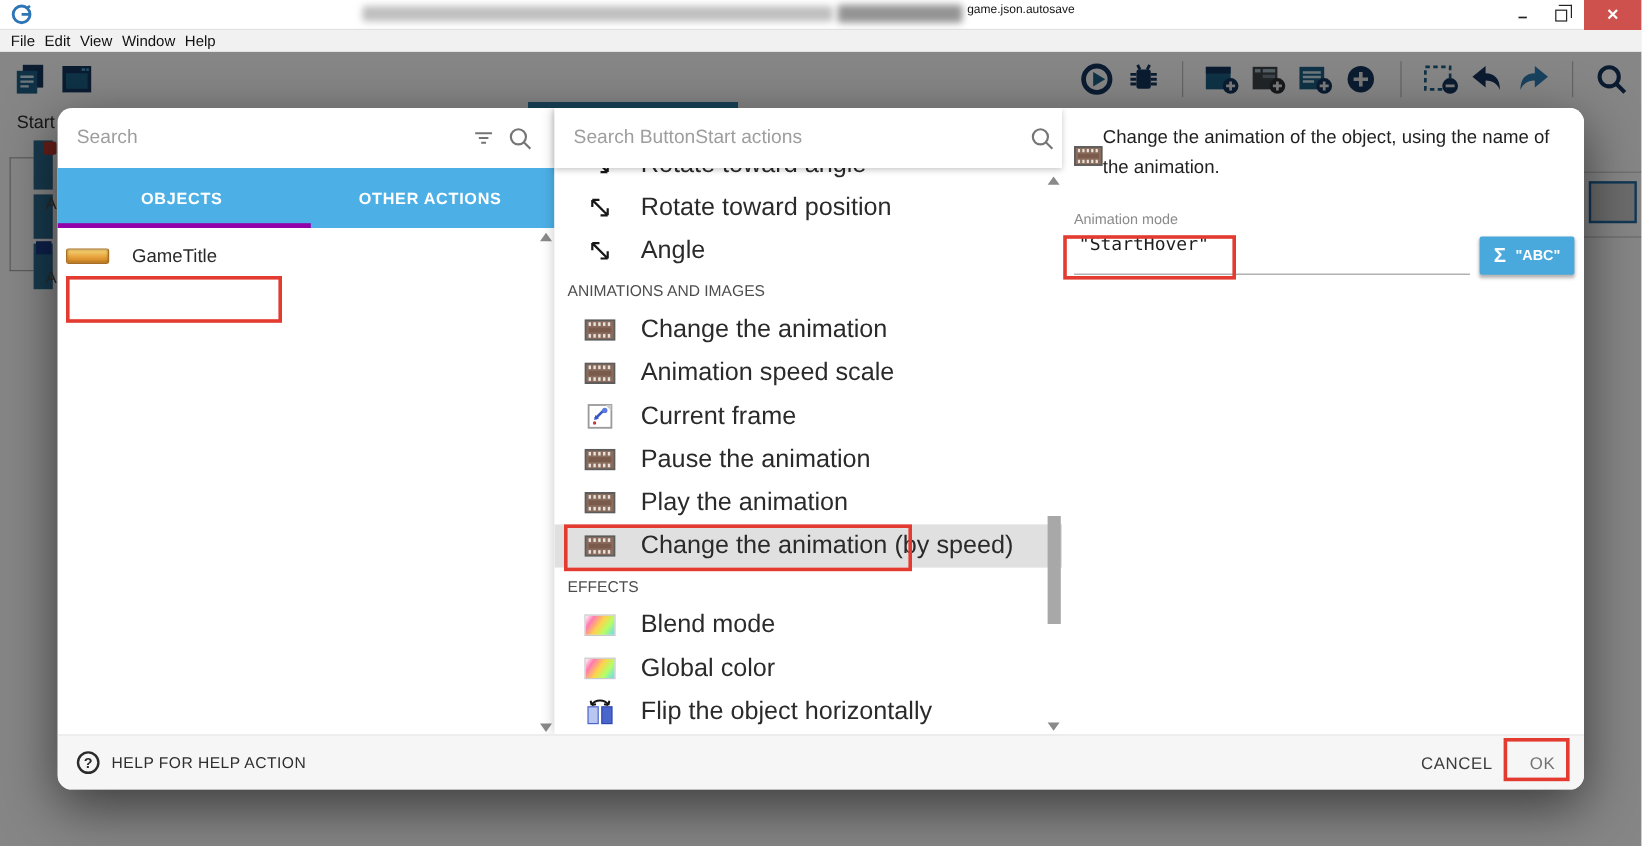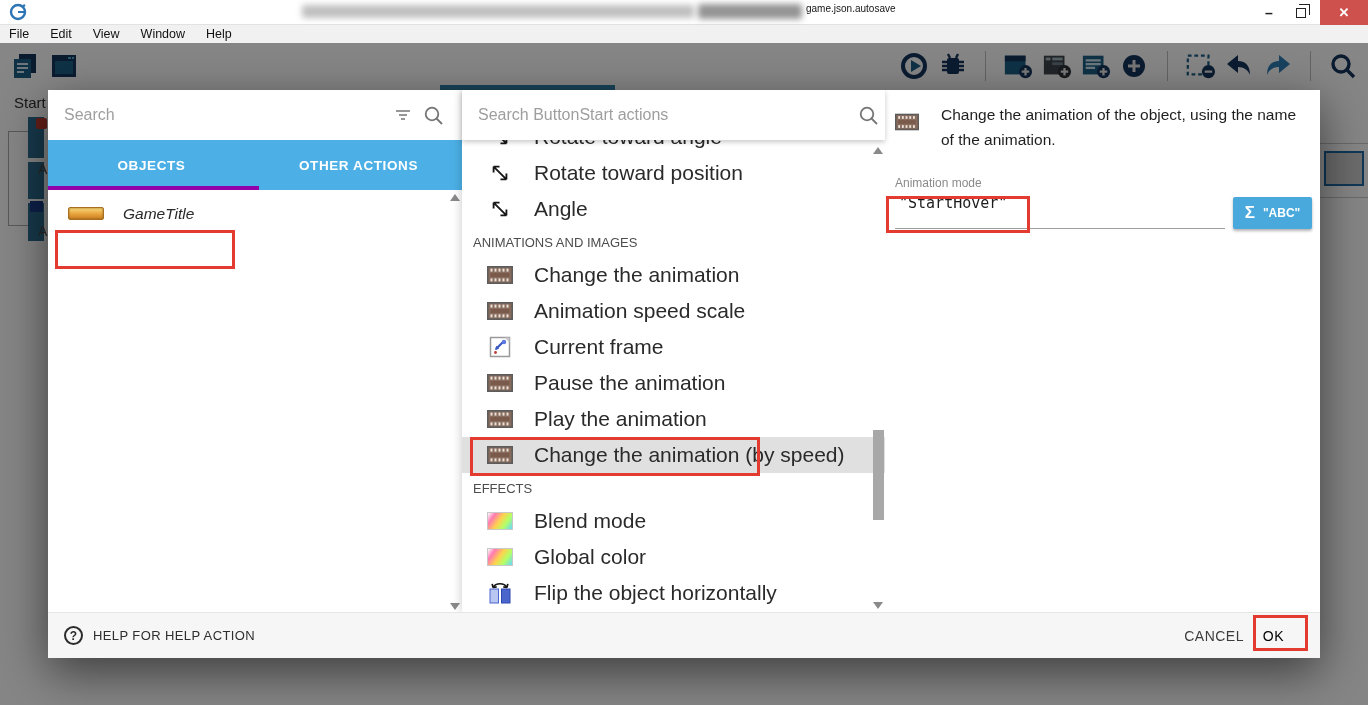--- a/index.html
+++ b/index.html
@@ -13,21 +13,21 @@
   .tb-blur2 { position:absolute; left:698px; top:4px; width:104px; height:15px; background:#949494; filter:blur(3px); border-radius:2px; }
   .tb-title { position:absolute; left:806px; top:3px; font-size:10px; color:#141414; white-space:nowrap; }
   .win-btn { position:absolute; top:0; height:25px; display:flex; align-items:center; justify-content:center; }
   .btn-min { left:1256px; width:26px; font-size:14px; font-weight:bold; color:#222; }
   .btn-restore { left:1288px; width:26px; }
   .restore-glyph { position:relative; width:10px; height:10px; border:1.5px solid #222; background:#fff; }
   .restore-glyph::before { content:""; position:absolute; left:2px; top:-5px; width:10px; height:10px; border:1.5px solid #222; border-left:none; border-bottom:none; }
   .btn-close { left:1320px; width:48px; background:#cf514e; color:#fff; font-size:13px; font-weight:bold; }
 
   
-  .menubar { position:absolute; left:0; top:25px; width:1368px; height:18px; background:#f1f1f1; display:flex; align-items:center; gap:21px; padding-left:9px; z-index:40; font-size:12.5px; color:#111; }
+  .menubar { position:absolute; left:0; top:25px; width:1368px; height:18px; background:#f1f1f1; display:flex; align-items:center; gap:8px; padding-left:9px; z-index:40; font-size:12.5px; color:#111; }
   .menubar span { cursor:default; }
 
   
   .bg-content { position:absolute; left:0; top:43px; width:1368px; height:662px; background:#fdfdfd; z-index:1; }
   .toolbar { position:absolute; left:0; top:0; width:1368px; height:45px; background:#fdfdfd; display:flex; align-items:center; padding:0 10px; }
   .tb-group { display:flex; align-items:center; gap:9px; }
   .tb-sep { width:1px; height:30px; background:#bdbdbd; margin:0 8px; }
   .tb-spacer { flex:1; }
   .scene-tab-strip { position:absolute; left:440px; top:42px; width:175px; height:5px; background:#2f7fab; }
   .bg-scene-label { position:absolute; left:14px; top:51px; font-size:15px; color:#2e2e2e; }
@@ -35,32 +35,32 @@
   .ev-bracket { position:absolute; left:8px; top:88px; width:20px; height:95px; border-left:1px solid #ababab; border-top:1px solid #ababab; border-bottom:1px solid #ababab; }
   .ev-a { position:absolute; font-size:14px; color:#4d4d4d; }
   .ev-red { position:absolute; left:36px; top:75px; width:11px; height:11px; background:#c23b2e; border-radius:2px; }
   .ev-blue { position:absolute; left:30px; top:158px; width:13px; height:11px; background:#1c3f8f; }
   .bg-right-line { position:absolute; left:1318px; width:50px; border-top:1px solid #c9c9c9; }
   .bg-right-field { position:absolute; left:1324px; top:108px; width:40px; height:35px; background:#cccccc; border:2px solid #1f6aa5; }
 
   .overlay { position:absolute; left:0; top:43px; width:1368px; height:662px; background:rgba(0,0,0,0.47); z-index:5; }
 
   
-  .dialog { position:absolute; left:48px; top:90px; width:1272px; height:568px; background:#fff; border-radius:0; box-shadow:0 14px 45px rgba(0,0,0,0.55); z-index:10; overflow:hidden; }
+  .dialog { position:absolute; left:48px; top:90px; width:1272px; height:568px; background:#fff; border-radius:12px; box-shadow:0 14px 45px rgba(0,0,0,0.55); z-index:10; overflow:hidden; }
 
   
   .left-panel { position:absolute; left:0; top:0; width:414px; height:522px; }
   .search-row { position:absolute; left:0; top:0; width:414px; height:50px; display:flex; align-items:center; padding:0 14px 0 16px; }
   .search-ph { flex:1; font-size:16px; color:#9e9e9e; }
   .icon-btn { display:flex; align-items:center; justify-content:center; width:30px; height:30px; }
   .tabs { position:absolute; left:0; top:50px; width:414px; height:50px; background:#4cb0e6; display:flex; }
   .tab { width:207px; display:flex; align-items:center; justify-content:center; font-size:13.5px; font-weight:bold; color:#fff; letter-spacing:0.6px; cursor:pointer; }
   .tab-underline { position:absolute; left:0; top:96px; width:211px; height:4px; background:#9100a8; }
   .obj-list { position:absolute; left:0; top:100px; width:414px; height:422px; padding-top:5px; overflow:hidden; background:#fff; }
-  .obj-row { height:37px; display:flex; align-items:center; padding-left:20px; cursor:pointer;font-style:italic; }
+  .obj-row { height:37px; display:flex; align-items:center; padding-left:7px; cursor:pointer; }
   .obj-row.selected { background:#e0e0e0; }
   .obj-icon { width:38px; display:flex; align-items:center; justify-content:flex-start; margin-right:17px; }
   .obj-label { font-size:15.5px; color:#2a2a2a; }
   .thumb-title { width:36px; height:13px; border-radius:2px; border:1px solid #a86f1f; background:linear-gradient(180deg,#f6d97a 0%,#e8a33d 55%,#c97f22 100%); box-shadow:inset 0 0 2px #8a5a14; }
 
   
   .mid-panel { position:absolute; left:414px; top:0; width:423px; height:522px; background:#fff; box-shadow:0 0 10px rgba(0,0,0,0.22); }
   .mid-search { position:absolute; left:0; top:0; width:423px; height:50px; background:#fff; display:flex; align-items:center; padding:0 2px 0 16px; box-shadow:0 2px 5px rgba(0,0,0,0.22); z-index:3; }
   .actions-viewport { position:absolute; left:0; top:50px; width:423px; height:472px; overflow:hidden; }
   .actions-list { margin-top:-21px; }
@@ -72,37 +72,37 @@
   .rainbow { width:26px; height:18px; border:1px solid #c9c9c9; background:linear-gradient(125deg,#ffffff 0%,#ff7ab0 22%,#ffd24d 48%,#b4ff66 72%,#64d9ff 100%); }
 
   
   .scroll-arrow { position:absolute; width:0; height:0; }
   .arr-up { border-left:5px solid transparent; border-right:5px solid transparent; border-bottom:7px solid #8a8a8a; }
   .arr-down { border-left:5px solid transparent; border-right:5px solid transparent; border-top:7px solid #8a8a8a; }
   .mid-thumb { position:absolute; right:1px; top:340px; width:11px; height:90px; background:#a8a8a8; }
 
   
   .right-panel { position:absolute; left:837px; top:0; width:435px; height:522px; background:#fff; }
-  .desc { display:flex; gap:22px; padding:13px 18px 0 10px; }
+  .desc { display:flex; gap:0; padding:13px 18px 0 10px;align-items:center; }
   .desc-icon { margin-top:9px; flex:0 0 auto; }
   .desc-text { font-size:15.5px; line-height:24.5px; color:#1f1f1f; max-width:385px; }
   .field-label { position:absolute; left:10px; top:86px; font-size:12px; color:#8a8a8a; }
   .field-value { position:absolute; left:14px; top:104px; width:320px; font-family:"DejaVu Sans Mono",monospace; font-size:15px; color:#1c1c1c; background:transparent; border:none; outline:none; }
   .field-underline { position:absolute; left:10px; top:138px; width:330px; border-top:1px solid #9e9e9e; }
   .expr-btn { position:absolute; left:348px; top:107px; width:79px; height:32px; background:#49a9dd; border:none; border-radius:2px; box-shadow:0 2px 3px rgba(0,0,0,0.3); display:flex; align-items:center; justify-content:center; gap:8px; color:#fff; cursor:pointer; }
   .expr-sigma { font-size:17px; font-weight:bold; }
   .expr-abc { font-size:12px; font-weight:bold; }
 
   
   .dlg-footer { position:absolute; left:0; top:522px; width:1272px; height:46px; background:#f6f6f6; border-top:1px solid #e6e6e6; display:flex; align-items:center; padding:0 16px; }
   .help-wrap { display:flex; align-items:center; gap:10px; cursor:pointer; }
   .help-circle { width:19px; height:19px; border:2px solid #2b2b2b; border-radius:50%; display:flex; align-items:center; justify-content:center; font-size:12px; font-weight:bold; color:#2b2b2b; }
   .help-label { font-size:13px; color:#2e2e2e; letter-spacing:0.4px; }
   .cancel-btn { position:absolute; right:76px; font-size:14px; color:#3c3c3c; letter-spacing:0.5px; background:none; border:none; cursor:pointer; font-family:inherit; }
-  .ok-btn { position:absolute; right:36px; font-size:14px; color:#000000; letter-spacing:0.5px; background:none; border:none; cursor:pointer; font-family:inherit; }
+  .ok-btn { position:absolute; right:24px; font-size:14px; color:#737373; letter-spacing:0.5px; background:none; border:none; cursor:pointer; font-family:inherit; }
 
   
   .annotation { position:absolute; border:3px solid #e43b31; z-index:25; pointer-events:none; }
   .anno-1 { left:55px; top:230px; width:180px; height:39px; }
   .anno-2 { left:470px; top:437px; width:290px; height:39px; }
   .anno-3 { left:886px; top:196px; width:144px; height:37px; }
   .anno-4 { left:1253px; top:615px; width:55px; height:36px; }
 </style>
 </head>
 <body>

